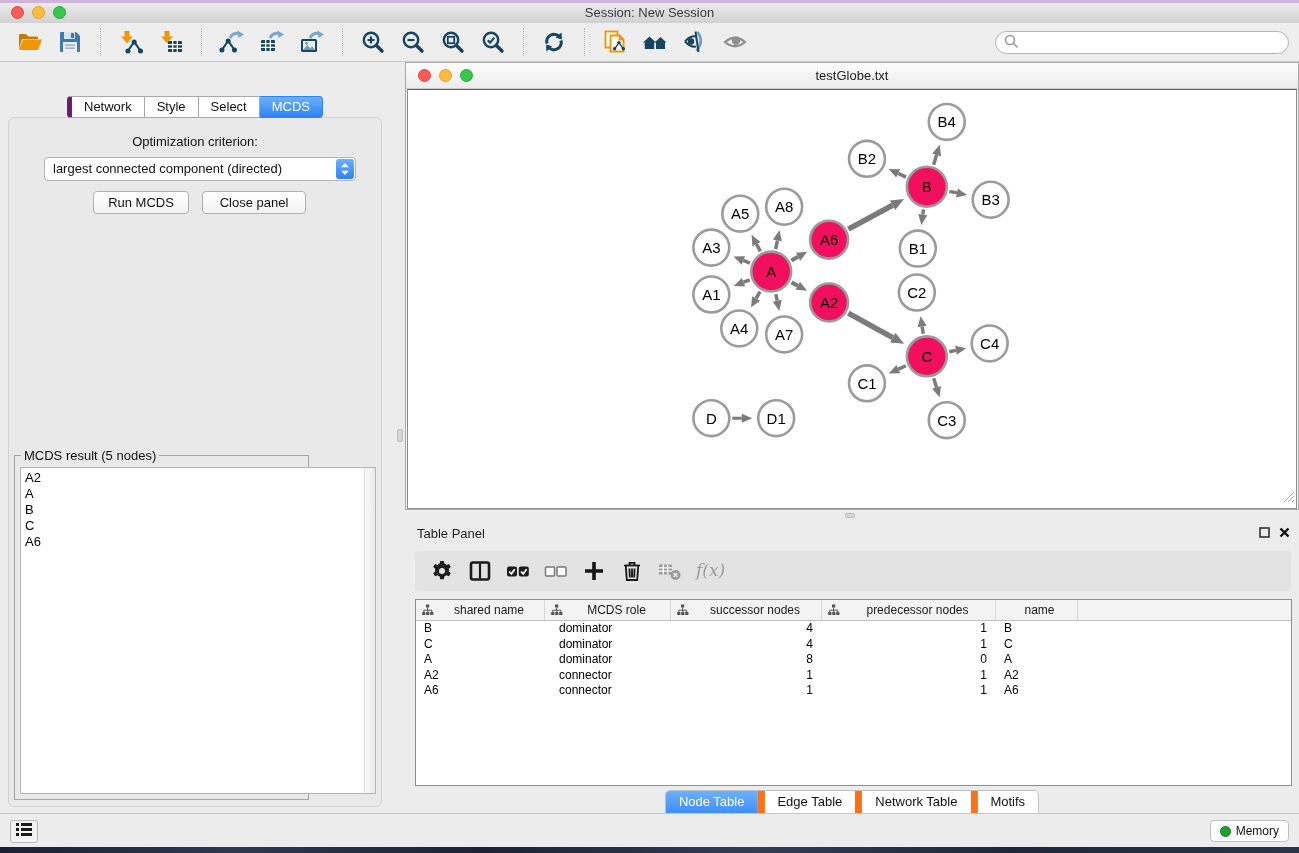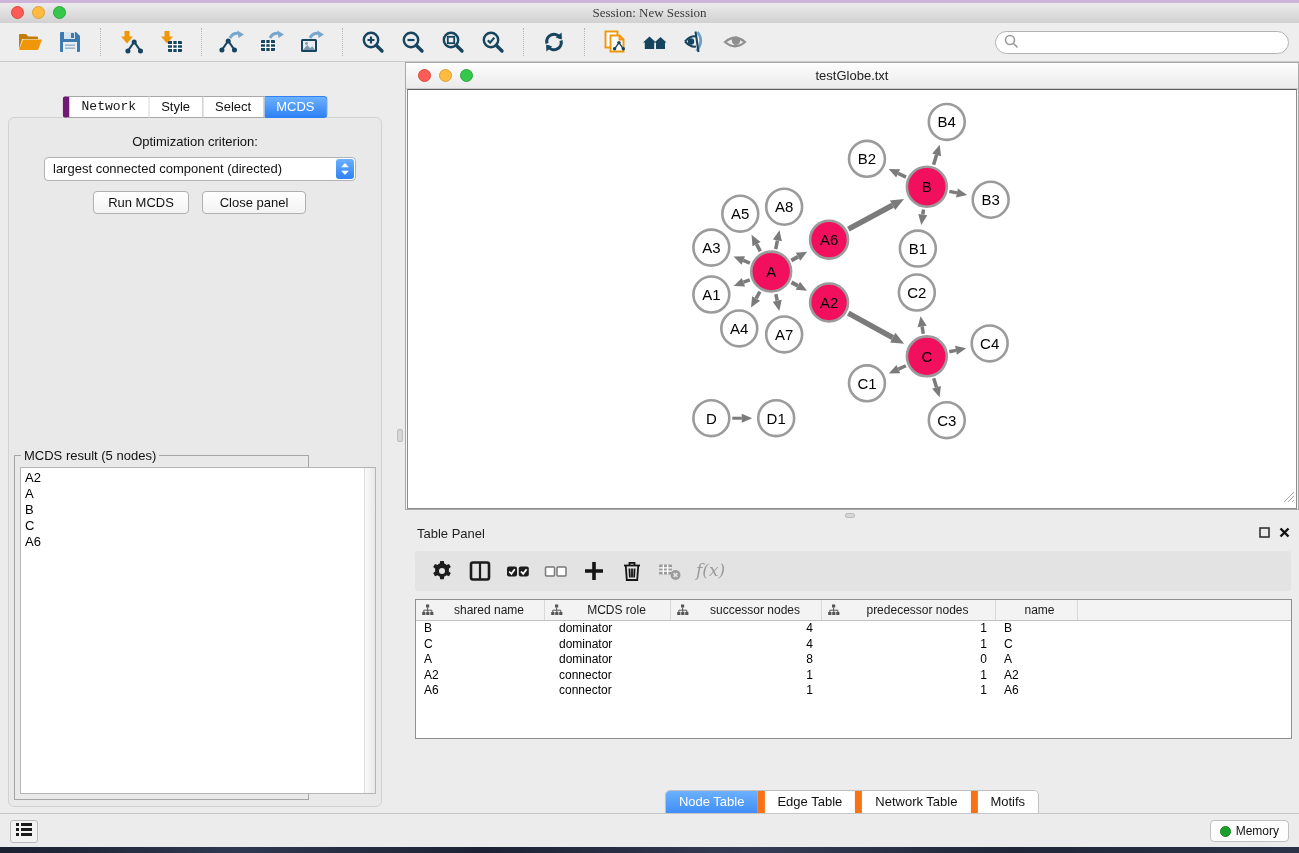--- a/index.html
+++ b/index.html
@@ -3,21 +3,21 @@
 <meta charset="utf-8">
 <style>
   * { margin:0; padding:0; box-sizing:border-box; }
   body { background:#555; font-family:"Liberation Sans","DejaVu Sans",sans-serif; }
   #app { position:relative; width:1299px; height:853px; background:#ececec; overflow:hidden;
          font-family:"Liberation Sans","DejaVu Sans",sans-serif; }
 
   
   .top-strip { position:absolute; left:0; top:0; width:100%; height:3px; background:#cdb4d8; }
   .titlebar { position:absolute; left:0; top:3px; width:100%; height:21px;
-              background:linear-gradient(#ebebeb,#d1d1d1); border-bottom:1px solid #a6a6a6;font-family:Liberation Serif, serif; }
+              background:linear-gradient(#ebebeb,#d1d1d1); border-bottom:1px solid #a6a6a6; }
   .lights { position:absolute; left:11px; top:3px; display:flex; gap:8px; }
   .light { width:13px; height:13px; border-radius:50%; }
   .light.red    { background:#fd5b56; border:1px solid #e2463f; }
   .light.yellow { background:#fdbb3f; border:1px solid #e0a033; }
   .light.green  { background:#35c84a; border:1px solid #2ca83a; }
   .app-title { position:absolute; left:0; right:0; top:2px; text-align:center;
                font-size:13px; color:#3a3a3a; }
 
   .toolbar { position:absolute; left:0; top:23px; width:100%; height:39px; background:#eeeeee;
              border-bottom:1px solid #c9c9c9; display:flex; align-items:center; padding-left:10px; }
@@ -33,21 +33,21 @@
   .ph-icons { position:absolute; right:9px; top:7px; display:flex; gap:9px; }
   .ph-icons span { display:flex; }
 
   
   .control-panel { position:absolute; left:0; top:62px; width:390px; height:751px; background:#ececec; }
   .cp-card { position:absolute; left:8px; top:55px; width:374px; height:690px; background:#e9e9e9;
              border:1px solid #d2d2d2; border-radius:6px; }
   .cp-tabs { position:absolute; top:34px; left:50%; transform:translateX(-50%); display:flex; z-index:2; }
   .seg { height:22px; line-height:20px; padding:0 12px; background:#fff; border:1px solid #a8a8a8;
          border-left:none; font-size:13px; color:#111; }
-  .seg:first-child { border-left:7px solid #701a75; border-radius:4px 0 0 4px;font-family:Liberation Mono, monospace; }
+  .seg:first-child { border-left:5px solid #701a75; border-radius:4px 0 0 4px; }
   .seg:last-child  { border-radius:0 4px 4px 0; }
   .seg.active { background:linear-gradient(var(--accent-light),var(--accent-dark));
                 border-color:var(--accent-dark); color:#fff; }
   .opt-label { position:absolute; left:0; top:16px; width:100%; text-align:center; font-size:13px; color:#111; }
   .dropdown { position:absolute; left:35px; top:39px; width:312px; height:24px; background:#fff;
               border:1px solid #b2b2b2; border-radius:4px; font-size:13px; }
   .dropdown .dd-text { position:absolute; left:8px; top:3px; color:#111; }
   .dd-stepper { position:absolute; right:1px; top:1px; bottom:1px; width:18px; border-radius:3px;
                 background:linear-gradient(var(--accent-light),var(--accent-dark));
                 display:flex; align-items:center; justify-content:center; }
@@ -77,21 +77,21 @@
               border:1px solid #bdbdbd; border-radius:2px; }
   .h-handle { position:absolute; left:845px; top:513px; width:10px; height:5px; background:#d6d6d6;
               border:1px solid #bdbdbd; border-radius:2px; }
 
   
   .table-panel { position:absolute; left:405px; top:520px; width:894px; height:293px; background:#ececec; }
   .tp-toolbar { position:absolute; left:10px; top:31px; width:876px; height:40px; background:#e3e3e3;
                 border-radius:3px; display:flex; align-items:center; padding-left:12px; }
   .tp-btn { width:30px; height:30px; display:flex; align-items:center; justify-content:center; margin-right:8px; }
   .tp-btn.wide { width:42px; }
-  .data-table { position:absolute; left:10px; top:79px; width:877px; height:140px; background:#fff;
+  .data-table { position:absolute; left:10px; top:79px; width:877px; height:187px; background:#fff;
                 border:1px solid #8f8f8f; overflow:hidden; }
   .t-row { display:grid; grid-template-columns:129px 126px 151px 174px 82px 1fr; }
   .t-head { height:21px; background:#f3f3f3; border-bottom:1px solid #c2c2c2; }
   .t-head .t-cell { display:flex; align-items:center; border-right:1px solid #d8d8d8;
                     font-size:12px; color:#1a1a1a; padding-left:6px; }
   .t-head .t-cell .lbl { flex:1; text-align:center; }
   .t-body .t-row { height:15.5px; line-height:15.5px; font-size:12px; color:#000; }
   .t-body .t-cell { overflow:hidden; white-space:nowrap; }
   .al  { padding-left:8px; text-align:left; }
   .al2 { padding-left:14px; text-align:left; }

